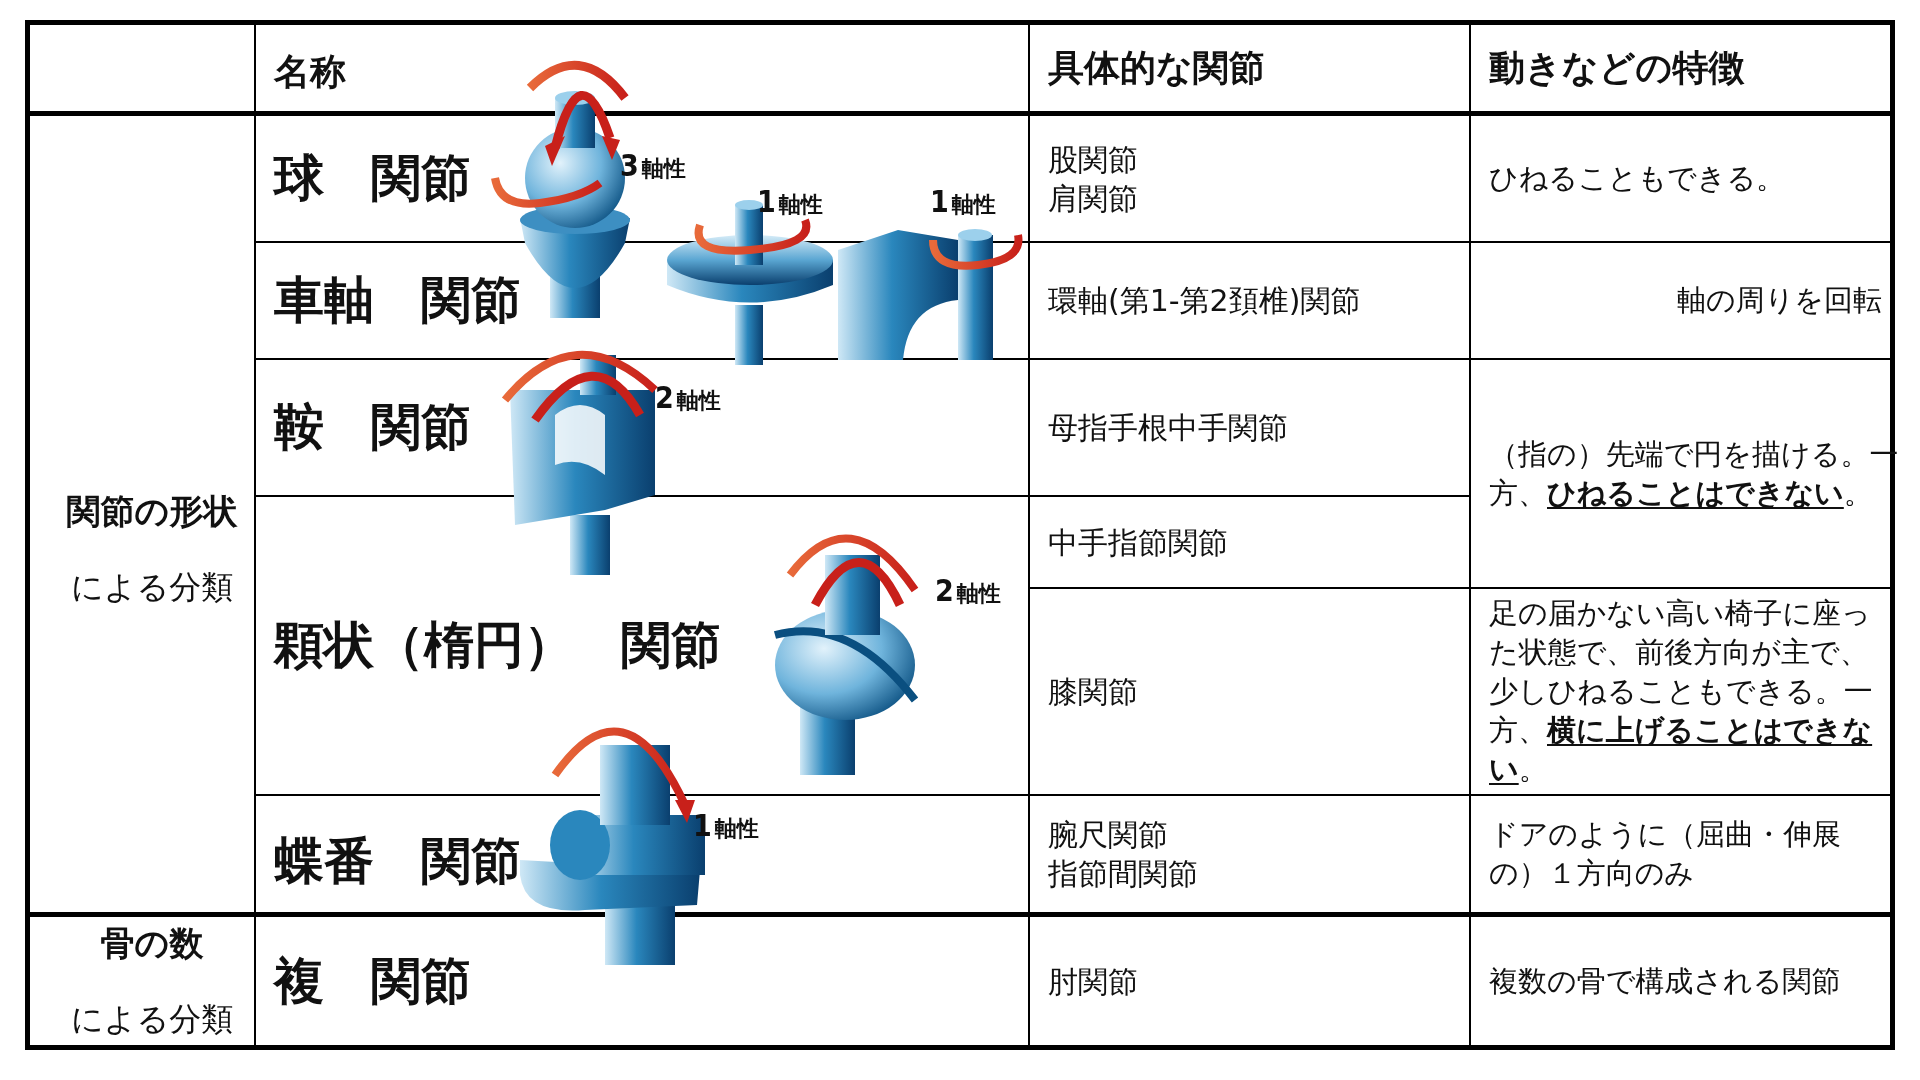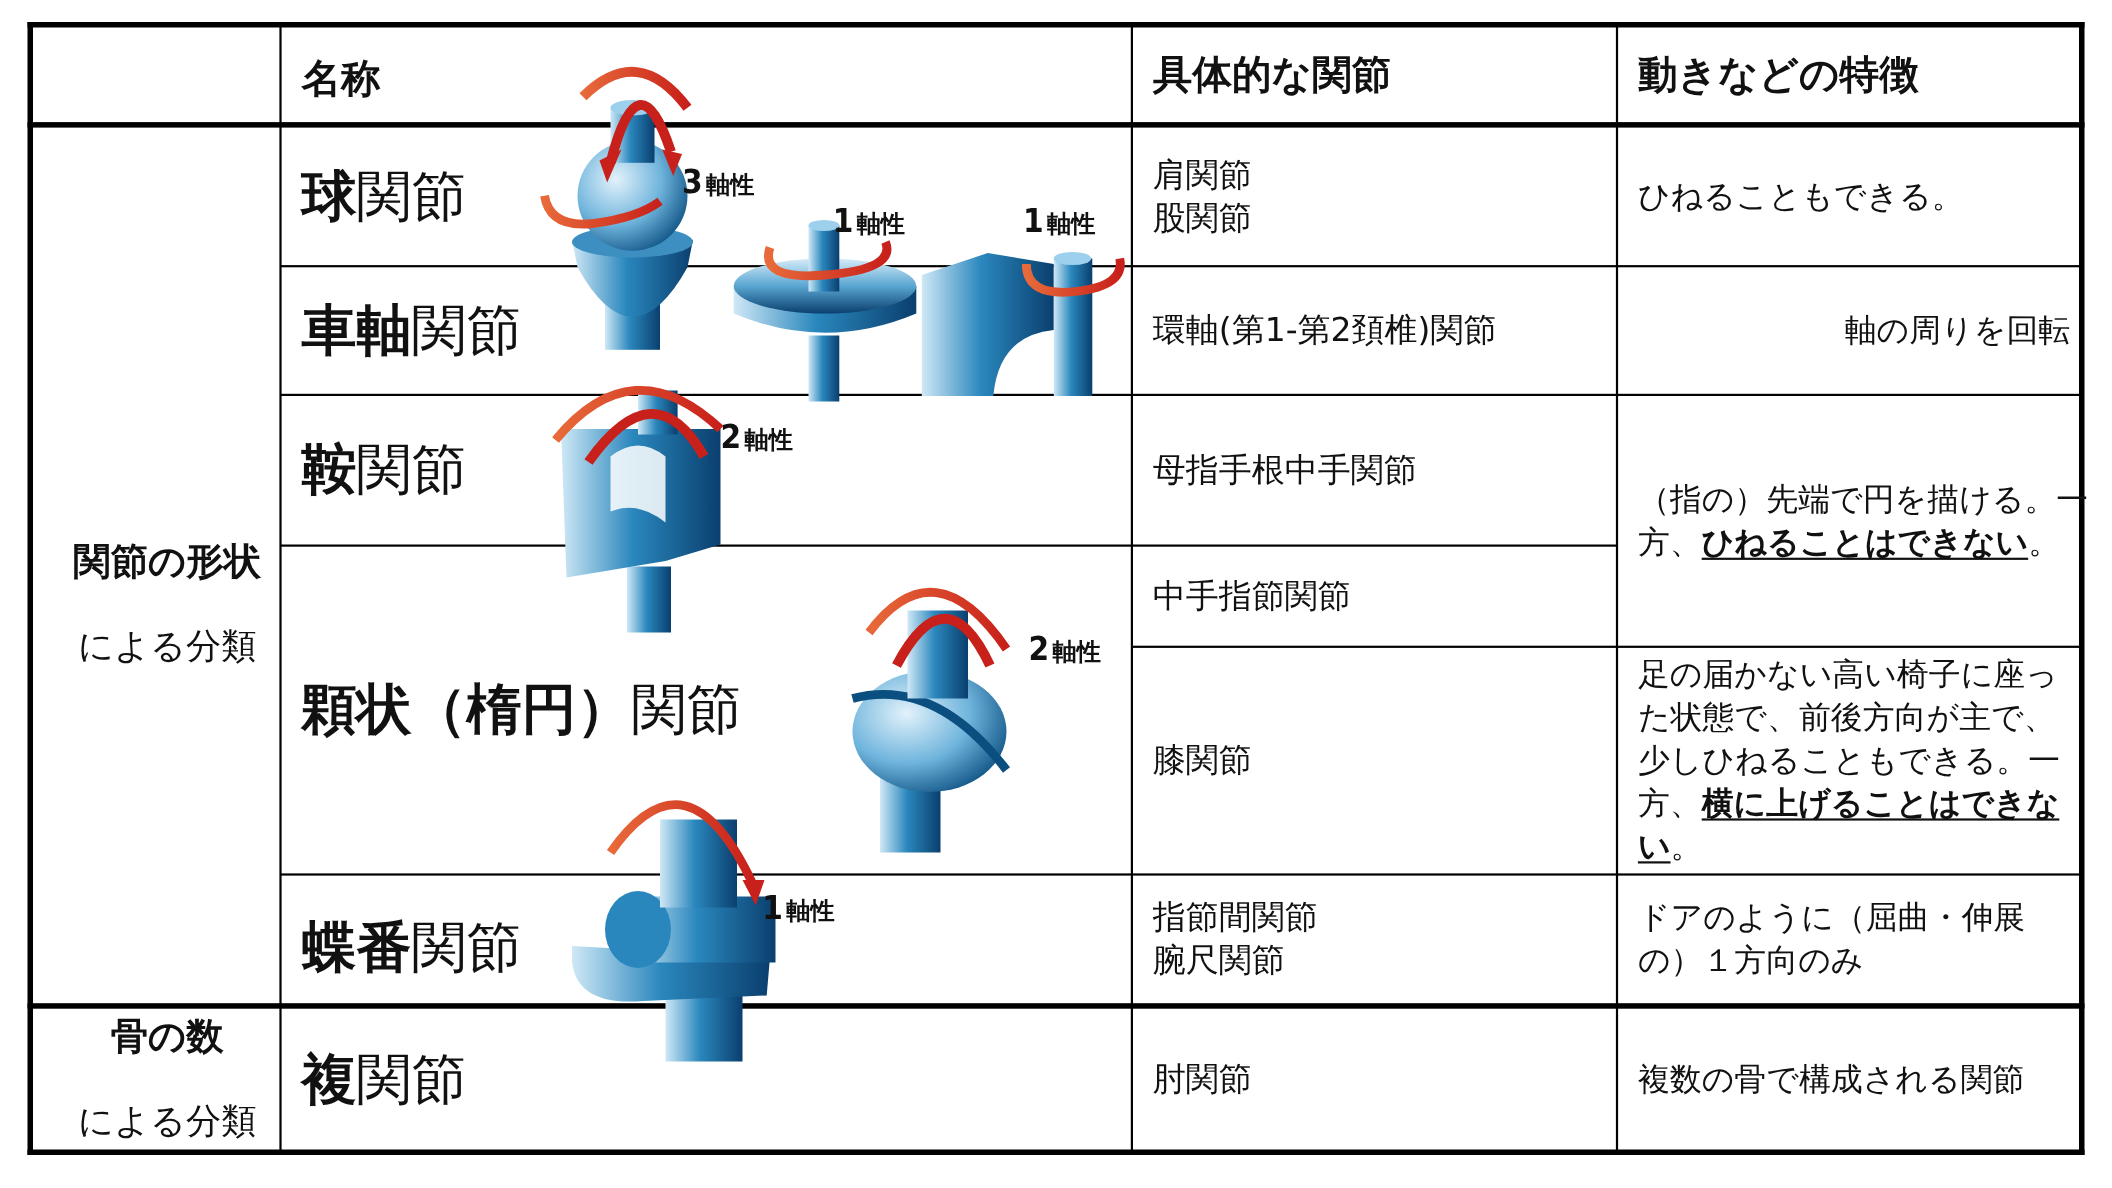--- a/index.html
+++ b/index.html
@@ -5,21 +5,21 @@
   html,body{margin:0;padding:0;background:#ffffff;}
   body{width:1920px;height:1080px;position:relative;overflow:hidden;
        font-family:"DejaVu Sans","Liberation Sans",sans-serif;color:#111;}
   .hl{position:absolute;background:#000;}
   .cell{position:absolute;box-sizing:border-box;display:flex;flex-direction:column;justify-content:center;}
   .hdr{font-weight:bold;font-size:36px;padding-left:18px;}
   .txt{font-size:30px;line-height:39px;padding-left:18px;}
   .txt-r{font-size:29px;line-height:39px;padding-left:18px;padding-right:6px;}
   .name{font-size:50px;padding-left:18px;white-space:nowrap;}
   .name b{font-weight:bold;}
-  .name span.n{font-weight:normal;}
+  .name span.n{font-weight:bold;margin-left:47px;}
   .cat{padding-left:20px;align-items:center;}
   .cat .a{font-weight:bold;font-size:34px;line-height:44px;}
   .cat .b{font-size:32px;line-height:44px;margin-top:32px;}
   .emph{font-weight:bold;text-decoration:underline;text-underline-offset:4px;}
   .axis{position:absolute;font-weight:bold;font-size:22px;white-space:nowrap;font-family:"DejaVu Sans Condensed","DejaVu Sans",sans-serif;}
   .axis .num{font-size:30px;font-weight:900;margin-right:3px;}
   svg.ill{position:absolute;overflow:visible;}
 </style>
 </head>
 <body>
@@ -72,38 +72,38 @@
   <div><b>顆状（楕円）</b><span class="n">関節</span></div>
 </div>
 <div class="cell name" style="left:256px;top:796px;width:300px;height:116px;padding-top:14px;">
   <div><b>蝶番</b><span class="n">関節</span></div>
 </div>
 <div class="cell name" style="left:256px;top:917px;width:300px;height:128px;">
   <div><b>複</b><span class="n">関節</span></div>
 </div>
 
 <div class="cell txt" style="left:1030px;top:116px;width:439px;height:125px;">
+  <div>股関節</div>
   <div>肩関節</div>
-  <div>股関節</div>
 </div>
 <div class="cell txt" style="left:1030px;top:243px;width:439px;height:115px;">
   <div>環軸(第1-第2頚椎)関節</div>
 </div>
 <div class="cell txt" style="left:1030px;top:360px;width:439px;height:135px;">
   <div>母指手根中手関節</div>
 </div>
 <div class="cell txt" style="left:1030px;top:497px;width:439px;height:90px;">
   <div>中手指節関節</div>
 </div>
 <div class="cell txt" style="left:1030px;top:589px;width:439px;height:205px;">
   <div>膝関節</div>
 </div>
 <div class="cell txt" style="left:1030px;top:796px;width:439px;height:116px;">
+  <div>腕尺関節</div>
   <div>指節間関節</div>
-  <div>腕尺関節</div>
 </div>
 <div class="cell txt" style="left:1030px;top:917px;width:439px;height:128px;">
   <div>肘関節</div>
 </div>
 
 <div class="cell txt-r" style="left:1471px;top:116px;width:419px;height:125px;">
   <div>ひねることもできる。</div>
 </div>
 <div class="cell txt-r" style="left:1469px;top:243px;width:419px;height:115px;align-items:flex-end;">
   <div>軸の周りを回転</div>

